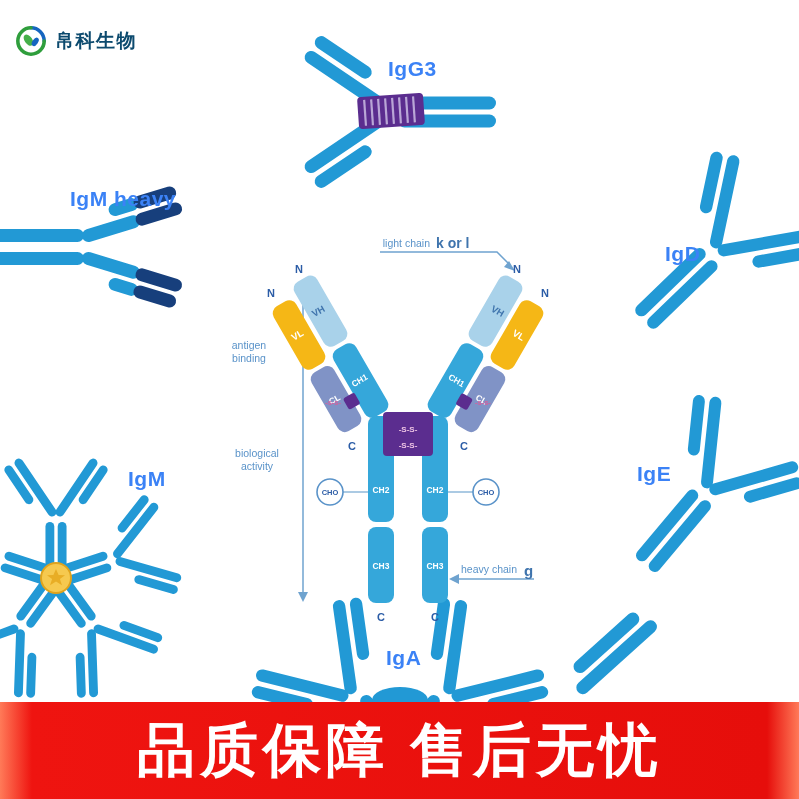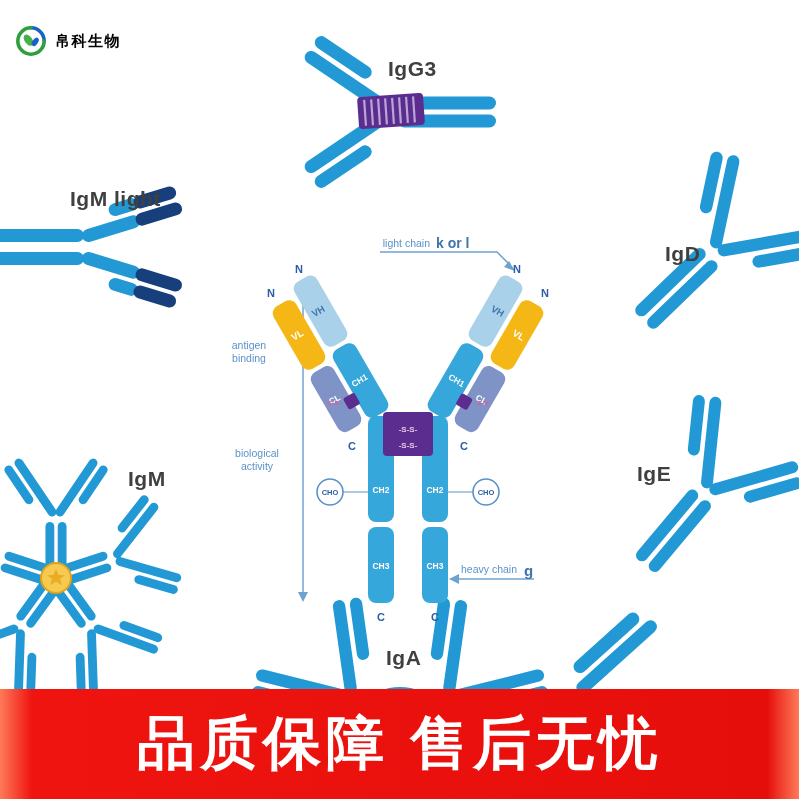--- a/index.html
+++ b/index.html
@@ -3,24 +3,24 @@
 <meta charset="utf-8">
 <style>
   *{margin:0;padding:0;box-sizing:border-box}
   html,body{width:799px;height:799px}
   body{background:#fff;font-family:"Liberation Sans","DejaVu Sans",sans-serif;position:relative;overflow:hidden}
   .stage{position:absolute;inset:0;width:799px;height:799px;background:#fff;overflow:hidden}
   .art{position:absolute;left:0;top:0;display:block}
   .hv{fill:#2299d5}
   .hvc{fill:#35a7da}
   .navy{fill:#173f7c}
-  .lbl{position:absolute;font-weight:700;font-size:21px;color:#404040;letter-spacing:.5px;white-space:nowrap}
+  .lbl{position:absolute;font-weight:700;font-size:21px;color:#3b82f6;letter-spacing:.5px;white-space:nowrap}
   .logo{position:absolute;left:14px;top:24px;display:flex;align-items:center;gap:7px;z-index:5}
-  .logo-text{font-size:15px;font-weight:700;color:#000000;letter-spacing:1.5px}
-  .banner{position:absolute;left:0;right:0;bottom:0;height:110px;z-index:10;display:flex;align-items:center;justify-content:center;
+  .logo-text{font-size:19px;font-weight:700;color:#0c4a6e;letter-spacing:1.5px}
+  .banner{position:absolute;left:0;right:0;bottom:0;height:97px;z-index:10;display:flex;align-items:center;justify-content:center;
           background:linear-gradient(90deg,#ff7a58 0%,#ef1410 4%,#e60e0b 96%,#ff7a58 100%)}
   .banner-text{font-size:58px;font-weight:800;color:#fff;letter-spacing:5px;white-space:nowrap}
   svg text{font-family:"Liberation Sans","DejaVu Sans",sans-serif}
 </style>
 </head>
 <body>
 
 <div class="stage">
 
   <svg class="art" width="799" height="799" viewBox="0 0 799 799">
@@ -186,21 +186,21 @@
       <text x="249" y="349" text-anchor="middle" font-size="10.5" fill="#5a93c9">antigen</text>
       <text x="249" y="362" text-anchor="middle" font-size="10.5" fill="#5a93c9">binding</text>
       <text x="257" y="457" text-anchor="middle" font-size="10.5" fill="#5a93c9">biological</text>
       <text x="257" y="470" text-anchor="middle" font-size="10.5" fill="#5a93c9">activity</text>
       <text x="461" y="573" text-anchor="start" font-size="10.5" fill="#5a93c9">heavy chain</text>
       <text x="524" y="576" text-anchor="start" font-size="15" font-weight="bold" fill="#3f74ad">g</text>
     </g>
   </svg>
 
   <div class="lbl" style="left:388px;top:57px">IgG3</div>
-  <div class="lbl" style="left:70px;top:187px">IgM light</div>
+  <div class="lbl" style="left:70px;top:187px">IgM heavy</div>
   <div class="lbl" style="left:665px;top:242px">IgD</div>
   <div class="lbl" style="left:128px;top:467px">IgM</div>
   <div class="lbl" style="left:637px;top:462px">IgE</div>
   <div class="lbl" style="left:386px;top:646px">IgA</div>
 
   <div class="logo">
     <svg width="34" height="34" viewBox="0 0 40 40">
       <path d="M20 4.5 A15.5 15.5 0 0 1 35.5 20" fill="none" stroke="#1565c0" stroke-width="4.2" stroke-linecap="round"></path>
       <path d="M35.5 20 A15.5 15.5 0 1 1 20 4.5" fill="none" stroke="#2f9e3c" stroke-width="4.2" stroke-linecap="round"></path>
       <ellipse cx="17" cy="19" rx="4.5" ry="7.5" transform="rotate(-35 17 19)" fill="#45b04a"></ellipse>

